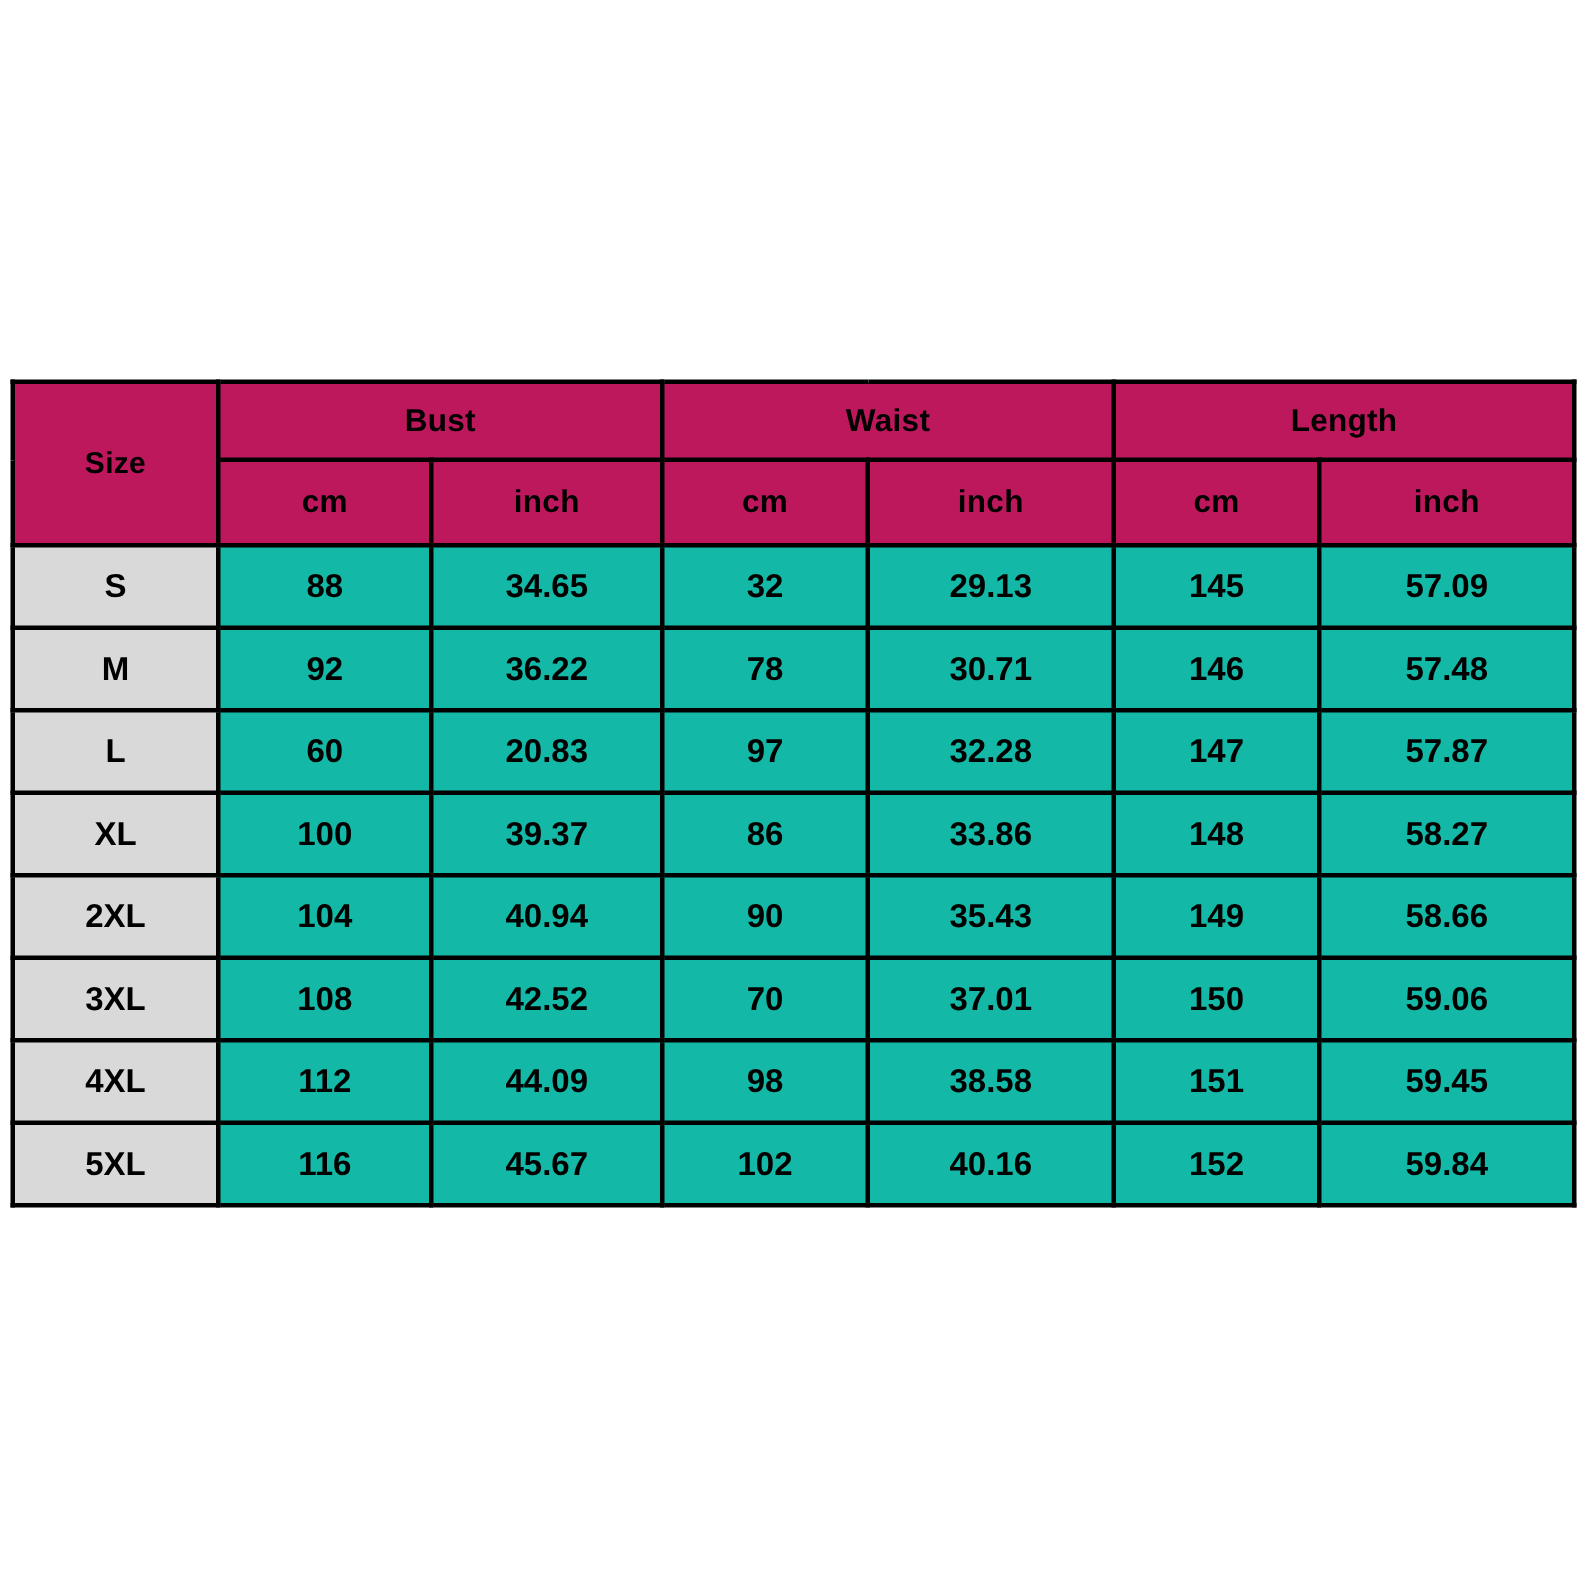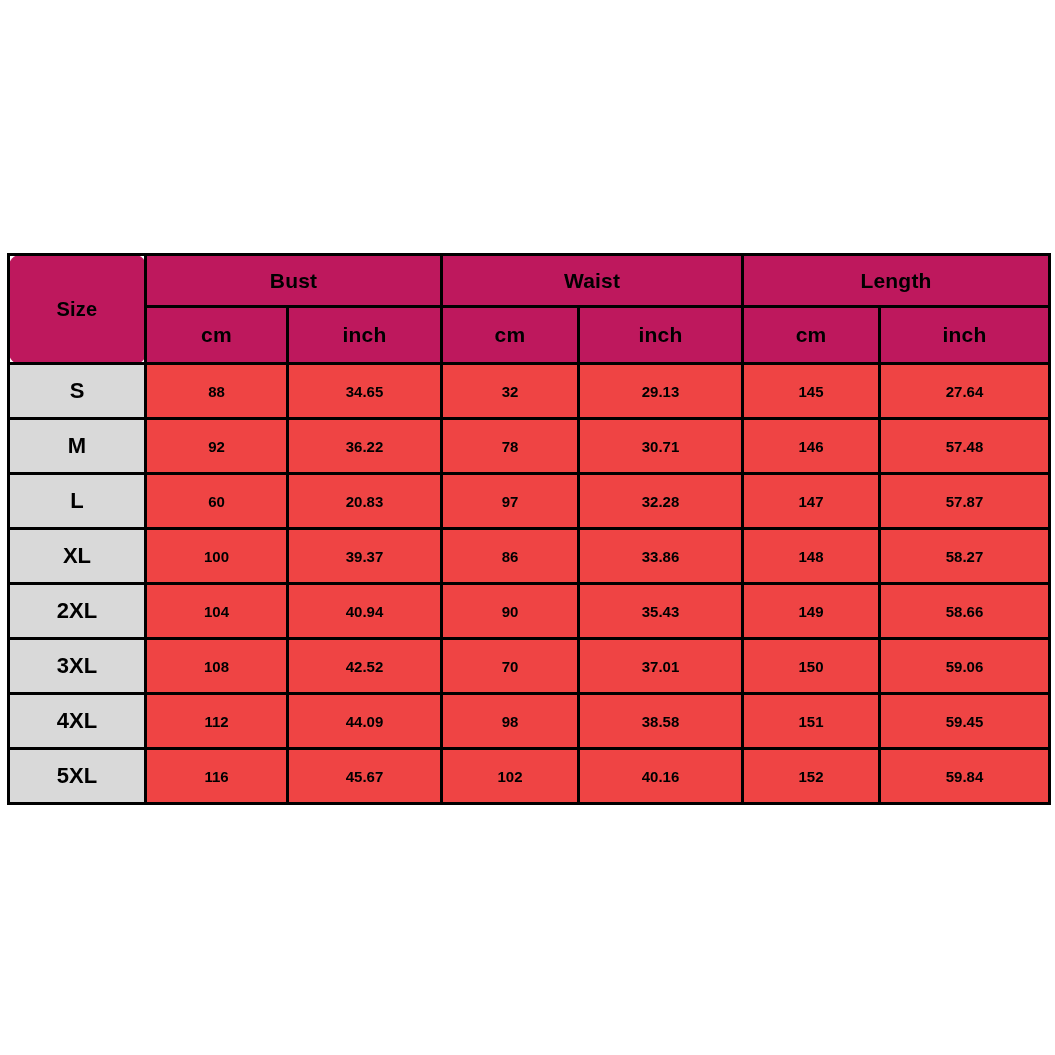--- a/index.html
+++ b/index.html
@@ -40,32 +40,32 @@
     color: #000000;
     padding: 0;
   }
 
   
   th.grp, th.sub, th.sizehead {
     background: #be185d;
     font-size: 21px;
     letter-spacing: 0.2px;
   }
-  th.sizehead { font-size: 20px; border-radius: 11px; }
+  th.sizehead { font-size: 20px; }
 
   
   td.size-cell {
     background: #d9d9d9;
     font-size: 22px;
   }
 
   
   td.val {
-    background: #ef4444;
-    font-size: 15px;
+    background: #14b8a6;
+    font-size: 22px;
   }
 
   
   col.c-size  { width: 137px; }
   col.c-bcm   { width: 142px; }
   col.c-bin   { width: 154px; }
   col.c-wcm   { width: 137px; }
   col.c-win   { width: 164px; }
   col.c-lcm   { width: 137px; }
   col.c-lin   { width: 170px; }
@@ -105,21 +105,21 @@
       </tr>
     </thead>
     <tbody>
       <tr class="body-row">
         <td class="size-cell">S</td>
         <td class="val">88</td>
         <td class="val">34.65</td>
         <td class="val">32</td>
         <td class="val">29.13</td>
         <td class="val">145</td>
-        <td class="val">27.64</td>
+        <td class="val">57.09</td>
       </tr>
       <tr class="body-row">
         <td class="size-cell">M</td>
         <td class="val">92</td>
         <td class="val">36.22</td>
         <td class="val">78</td>
         <td class="val">30.71</td>
         <td class="val">146</td>
         <td class="val">57.48</td>
       </tr>

